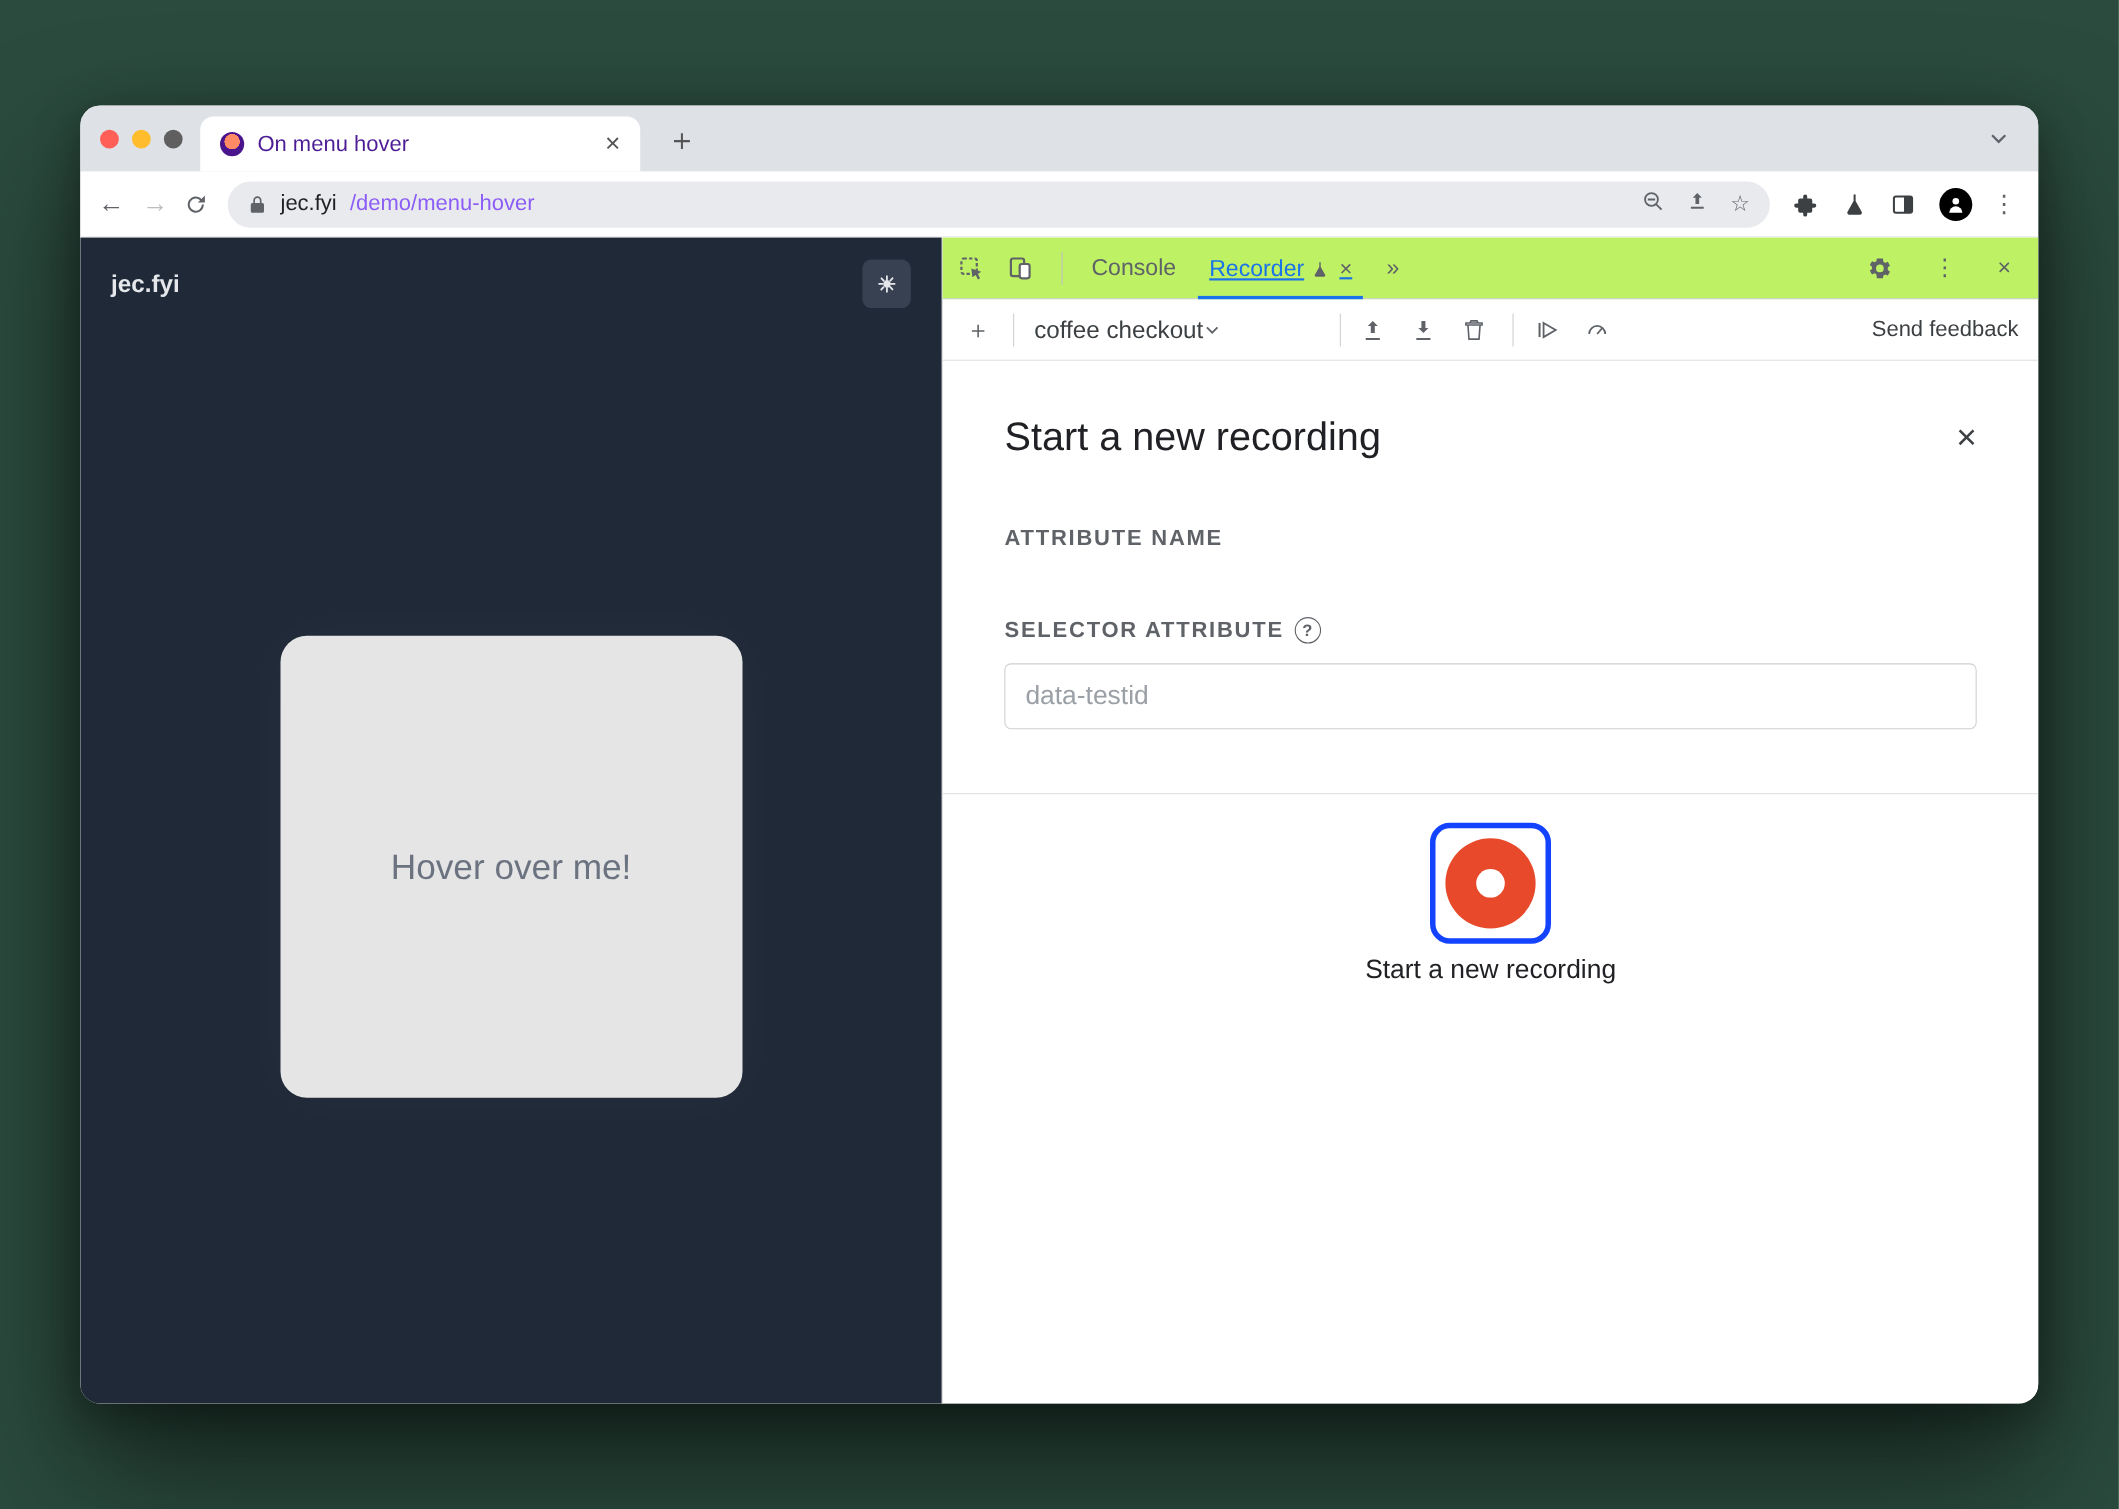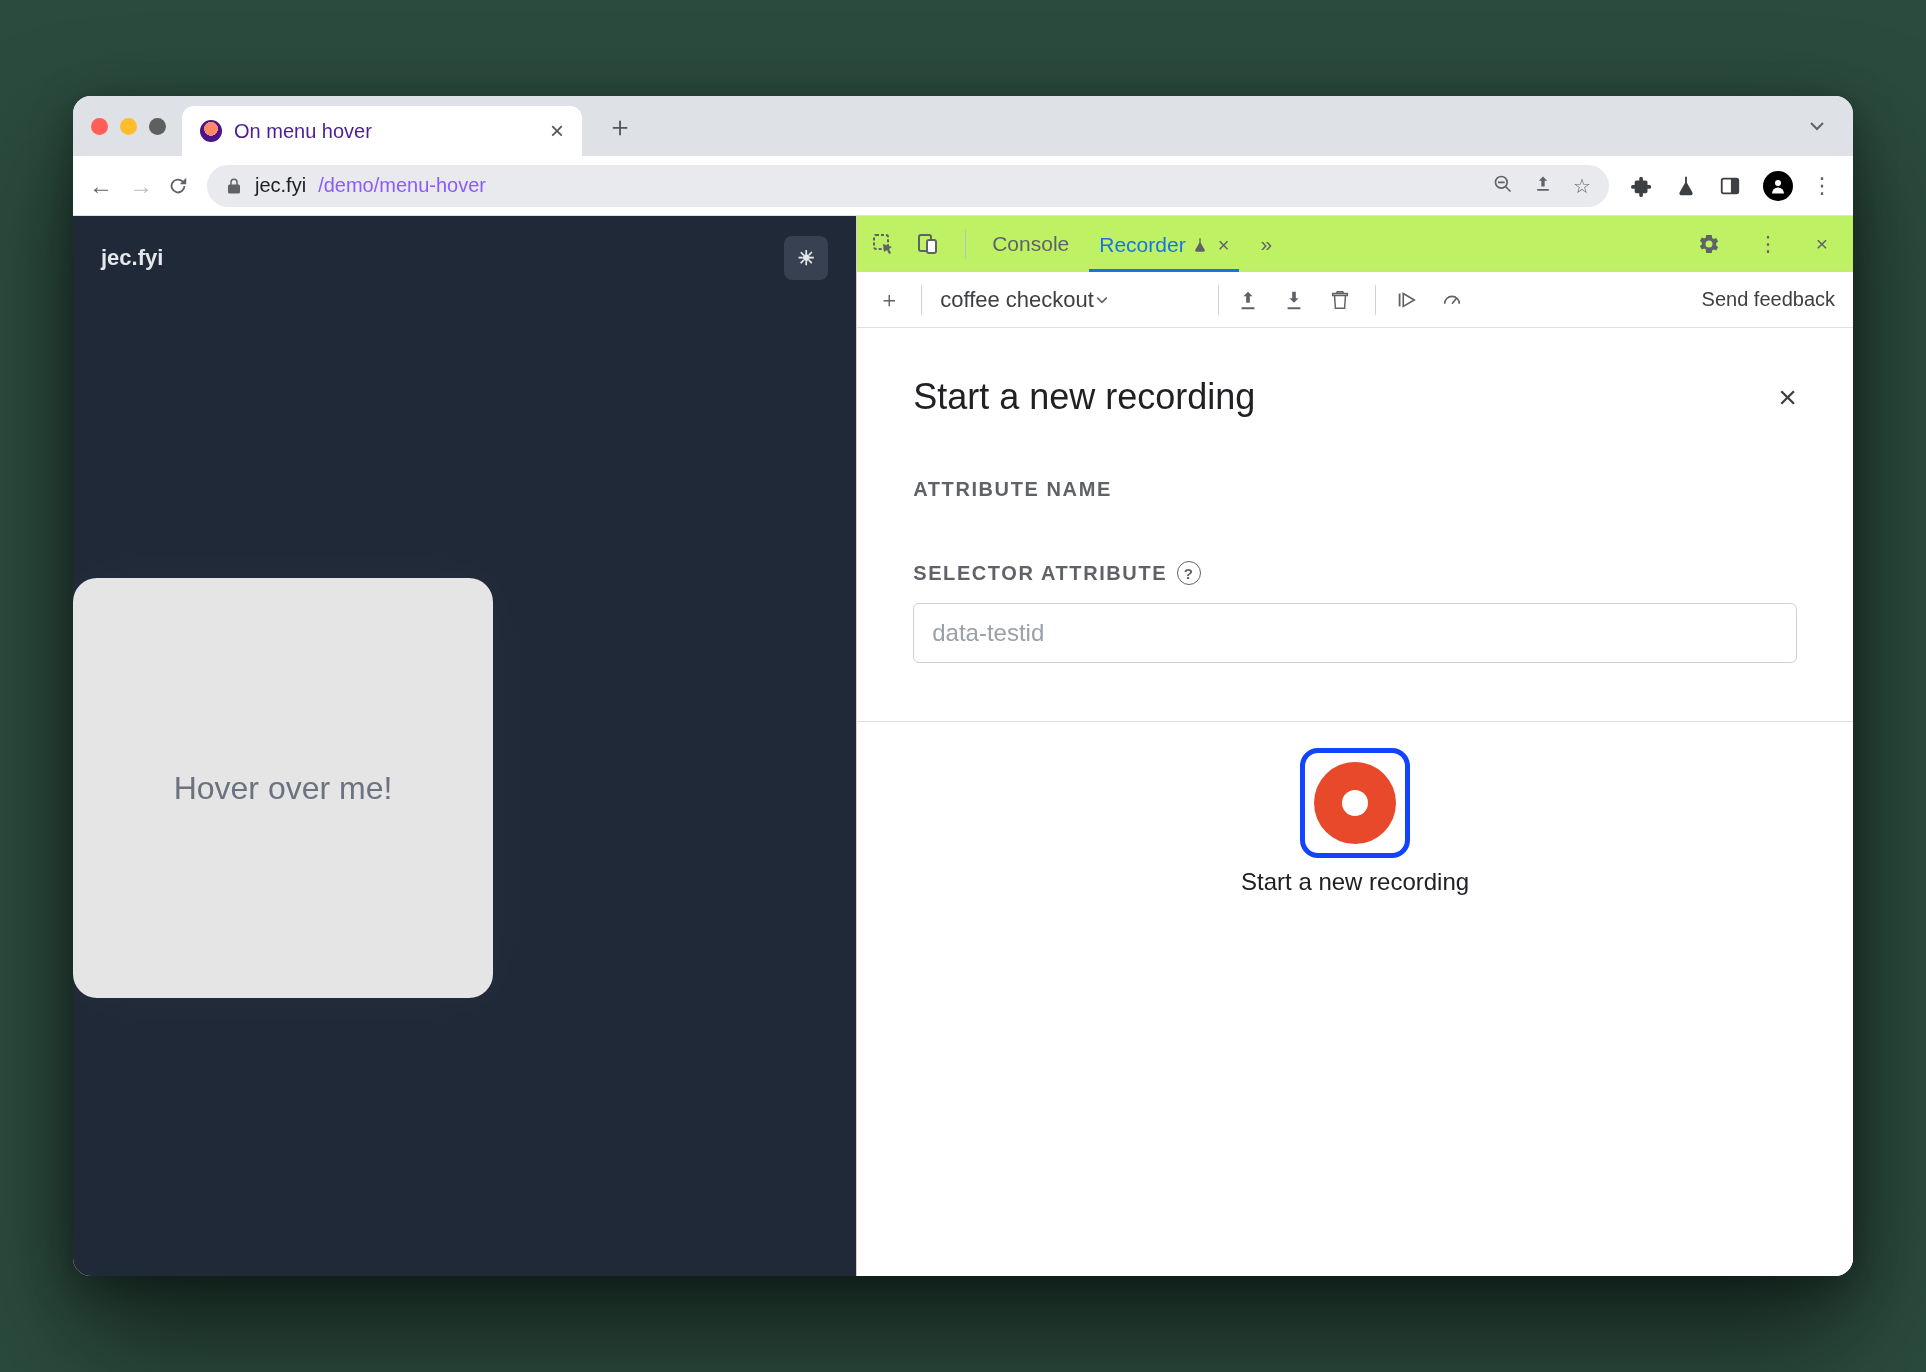--- a/index.html
+++ b/index.html
@@ -96,38 +96,38 @@
   }
   .page-header{
     display:flex; align-items:center; justify-content:space-between;
     padding:20px 28px;
     font-size:22px; font-weight:600;
   }
   .theme-toggle{
     width:44px;height:44px;border-radius:8px;background:#374151;
     display:flex;align-items:center;justify-content:center;font-size:20px;color:#e5e7eb;cursor:pointer;
   }
-  .page-center{flex:1;display:flex;align-items:center;}
+  .page-center{flex:1;display:flex;align-items:center;justify-content:center;}
   .card{
     width:420px;height:420px;background:#e5e5e5;border-radius:24px;
     display:flex;align-items:center;justify-content:center;
     color:#6b7280;font-size:32px;font-weight:500;
     box-shadow:0 0 60px rgba(255,255,255,.03);
   }
 
   
   .devtools{flex:1;display:flex;flex-direction:column;background:#fff;min-width:0;border-left:1px solid #d0d0d0;}
   .dt-tabs{
     height:56px;background:#bef264;display:flex;align-items:center;
     padding:0 14px;gap:10px;border-bottom:1px solid #d0d0d0;font-size:21px;color:#5f6368;
   }
   .dt-iconbtn{width:34px;text-align:center;cursor:pointer;}
   .dt-sep{width:1px;height:30px;background:#c0c0c0;margin:0 6px;}
   .dt-tab{padding:6px 10px;cursor:pointer;}
-  .dt-tab.active{color:#1a73e8;border-bottom:3px solid#1a73e8;padding-bottom:12px;margin-bottom:-12px;display:flex;align-items:center;gap:6px;}
+  .dt-tab.active{color:#1a73e8;border-bottom:3px solid#1a73e8;padding-bottom:12px;margin-bottom:-12px;display:flex;align-items:center;gap:6px;text-decoration:underline;}
   .dt-tab .flask{font-size:18px;color:#5f6368;}
   .dt-tab .x{font-size:20px;color:#5f6368;margin-left:4px;cursor:pointer;}
   .dt-tabs .spacer{flex:1;}
   .dt-right{display:flex;gap:20px;align-items:center;}
 
   
   .rec-toolbar{
     height:56px;display:flex;align-items:center;padding:0 18px;
     gap:18px;border-bottom:1px solid #e0e0e0;font-size:22px;color:#3c4043;
   }

